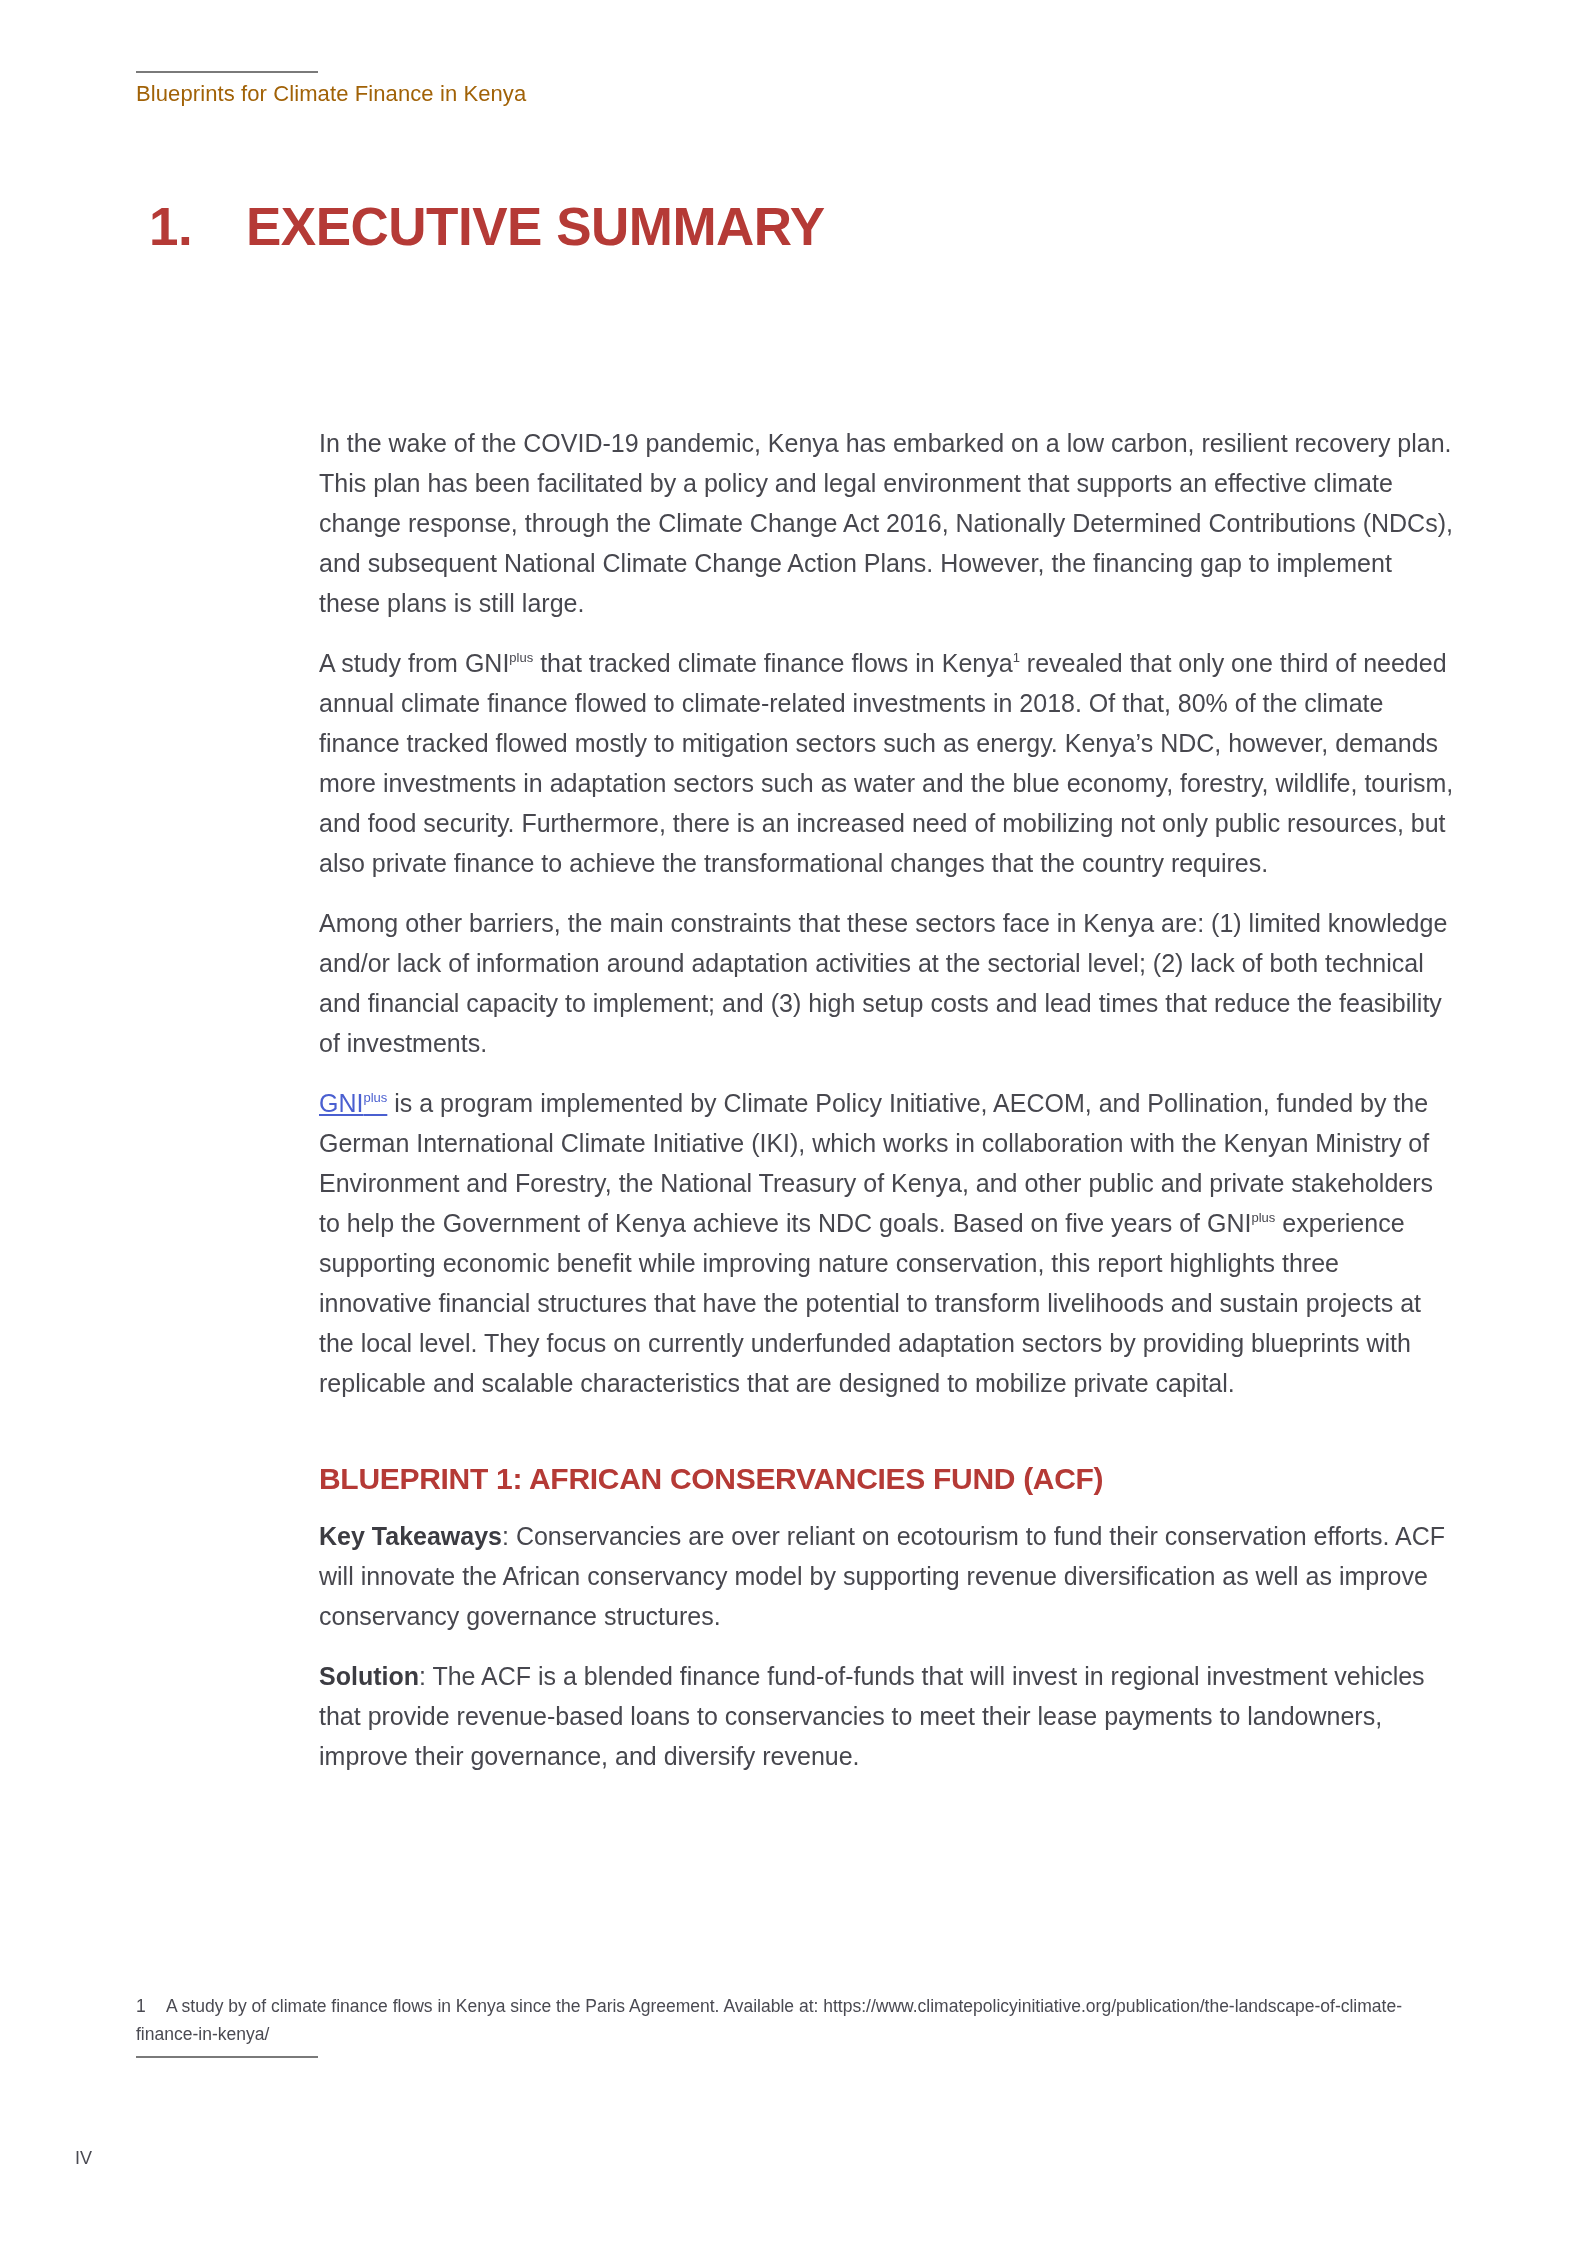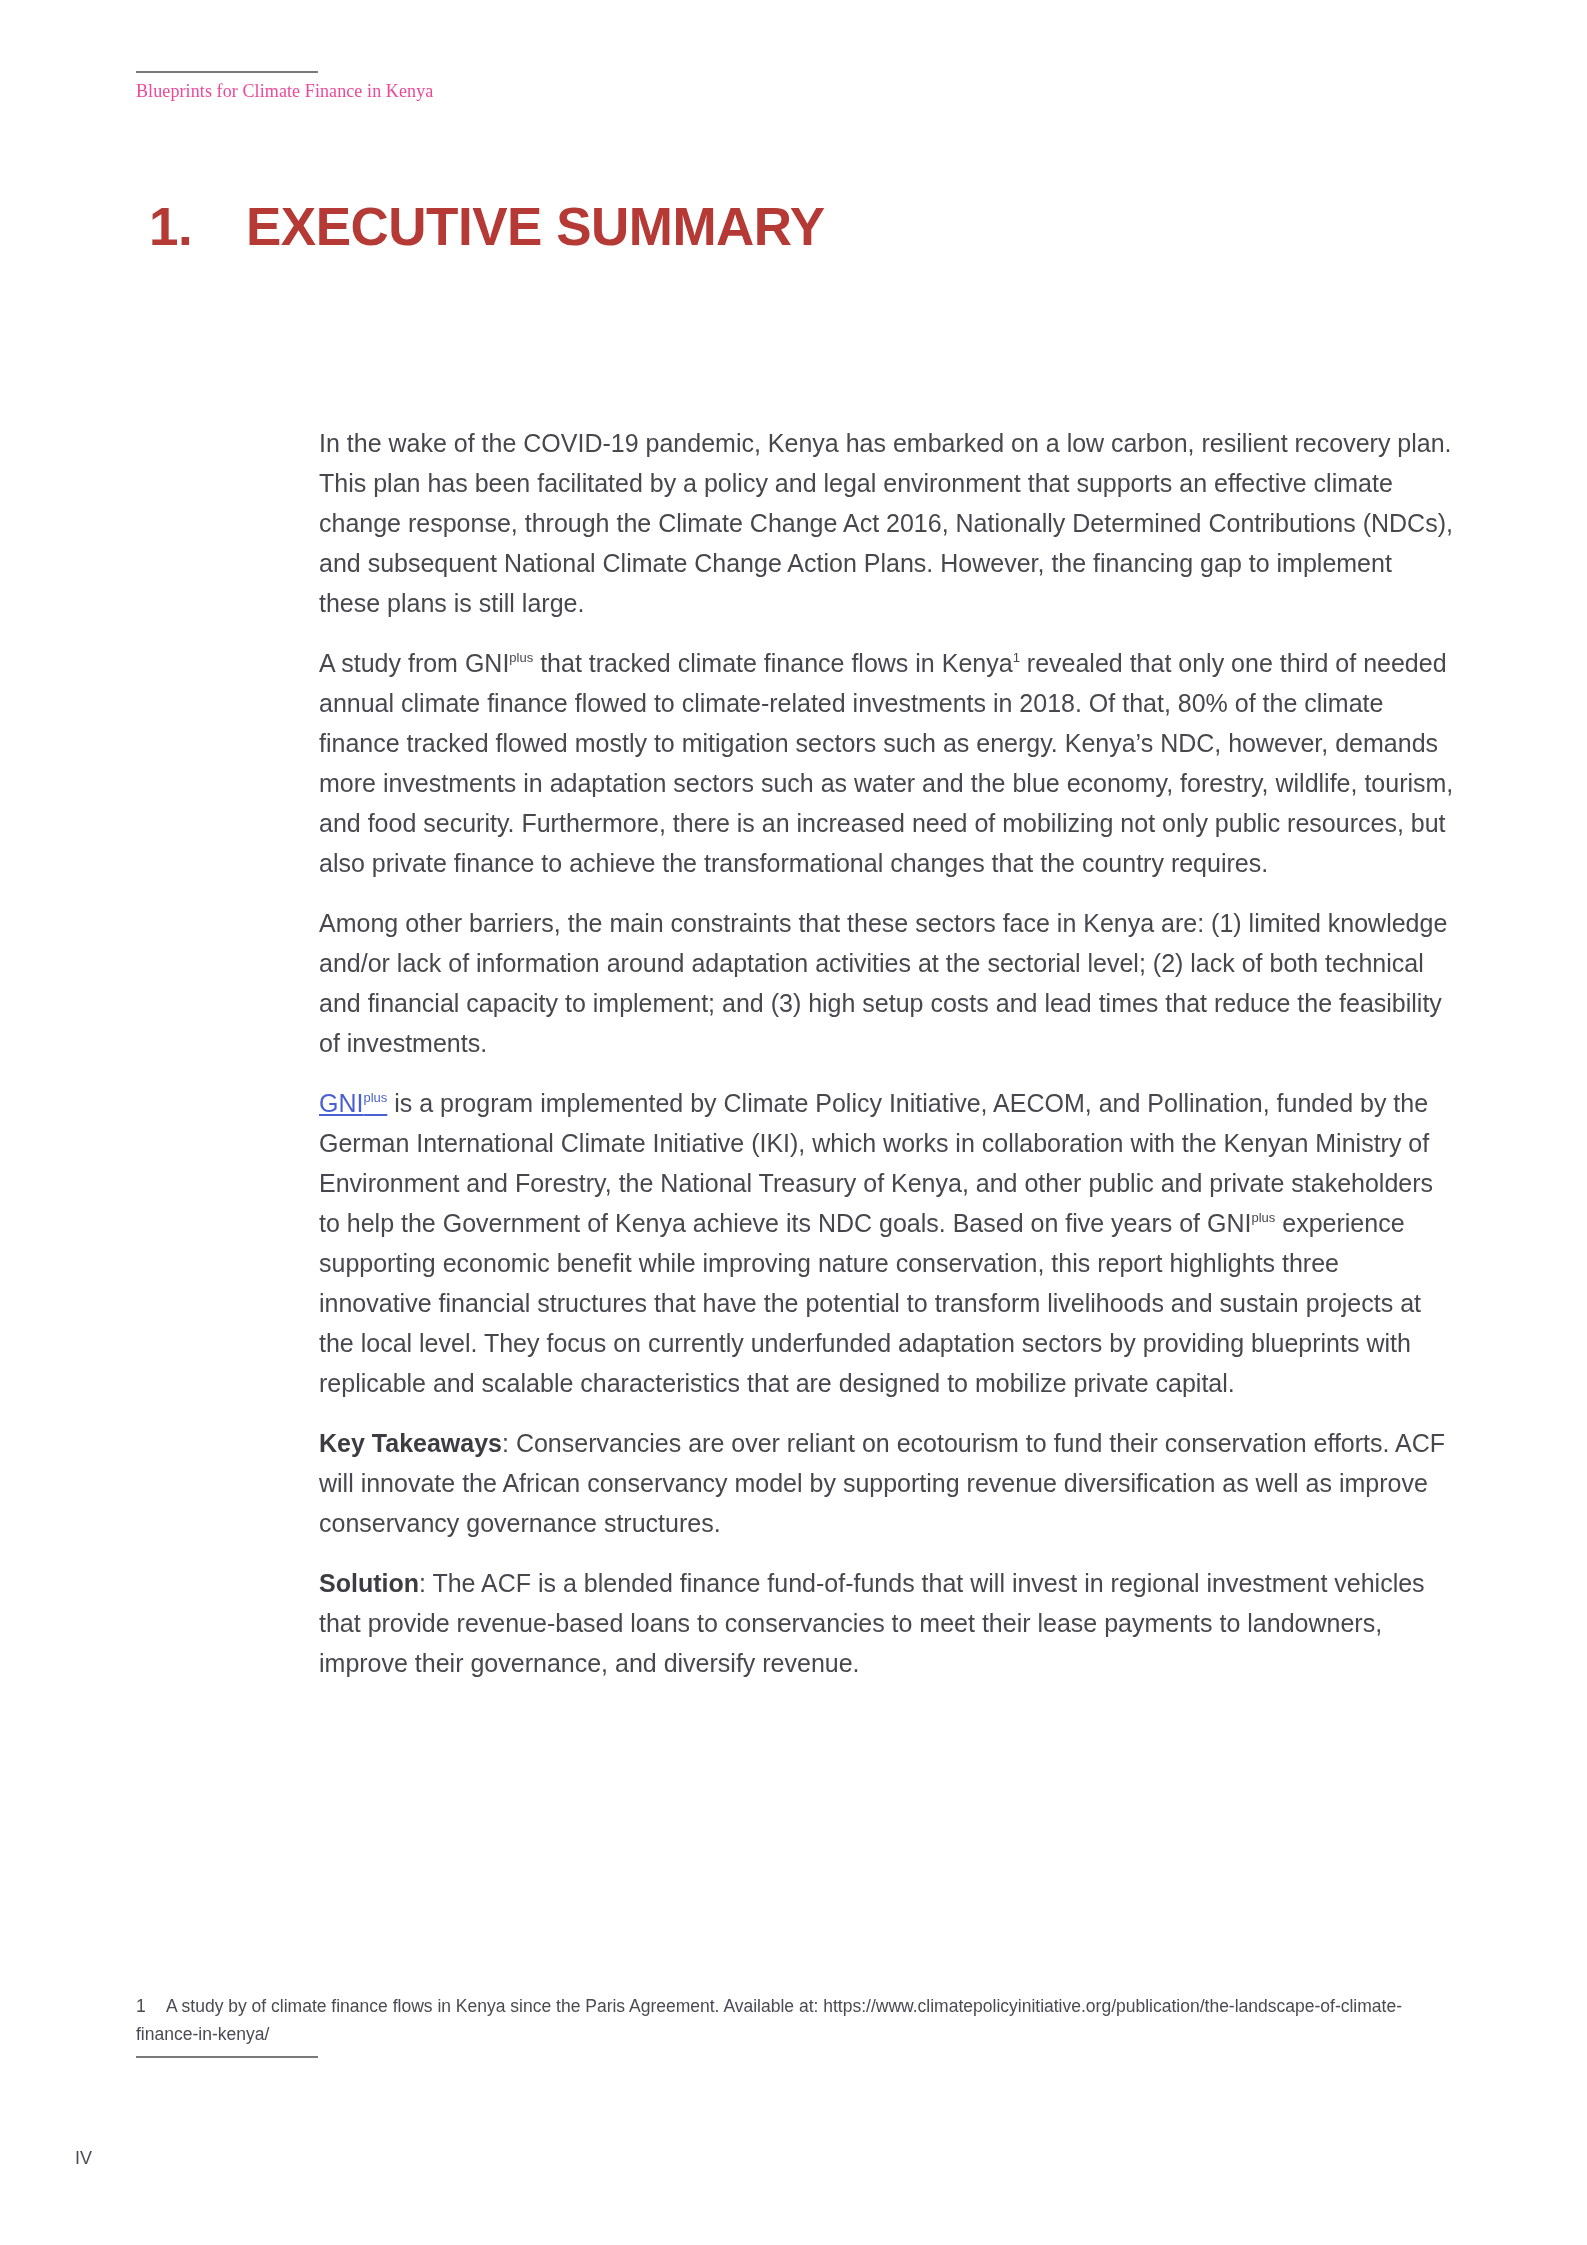--- a/index.html
+++ b/index.html
@@ -4,21 +4,21 @@
 <style>
   html, body { margin: 0; padding: 0; background: #ffffff; }
   body {
     width: 1587px; height: 2245px; position: relative; overflow: hidden;
     font-family: "Liberation Sans", "DejaVu Sans", sans-serif;
     color: #47474e;
   }
   .rule { position: absolute; height: 2px; background: #7a7a7a; }
   .running-header {
     position: absolute; left: 136px; top: 81px;
-    font-size: 18px; color: #ec4899; letter-spacing: 0.1px; font-family: Liberation Serif, serif;
+    font-size: 22px; color: #a16207; letter-spacing: 0.1px;
   }
   .chapter-title {
     position: absolute; left: 134px; top: 181px; margin: 15px;
     font-size: 53px; font-weight: 700; color: #b53a36; line-height: 62px;
     letter-spacing: -0.5px; white-space: nowrap;
   }
   .chapter-title .num { display: inline-block; width: 97px; }
   .content {
     position: absolute; left: 319px; top: 423px; width: 1150px;
   }
@@ -52,20 +52,21 @@
 
 <div class="content">
   <p>In the wake of the COVID-19 pandemic, Kenya has embarked on a low carbon, resilient recovery plan. This plan has been facilitated by a policy and legal environment that supports an effective climate change response, through the Climate Change Act 2016, Nationally Determined Contributions (NDCs), and subsequent National Climate Change Action Plans. However, the financing gap to implement these plans is still large.</p>
 
   <p><span>A study from GNI</span><sup>plus</sup><span> that tracked climate finance flows in Kenya</span><sup>1</sup><span> revealed that only one third of needed annual climate finance flowed to climate-related investments in 2018. Of that, 80% of the climate finance tracked flowed mostly to mitigation sectors such as energy. Kenya’s NDC, however, demands more investments in adaptation sectors such as water and the blue economy, forestry, wildlife, tourism, and food security. Furthermore, there is an increased need of mobilizing not only public resources, but also private finance to achieve the transformational changes that the country requires.</span></p>
 
   <p>Among other barriers, the main constraints that these sectors face in Kenya are: (1) limited knowledge and/or lack of information around adaptation activities at the sectorial level; (2) lack of both technical and financial capacity to implement; and (3) high setup costs and lead times that reduce the feasibility of investments.</p>
 
   <p><a><span>GNI</span><sup>plus</sup></a><span> is a program implemented by Climate Policy Initiative, AECOM, and Pollination, funded by the German International Climate Initiative (IKI), which works in collaboration with the Kenyan Ministry of Environment and Forestry, the National Treasury of Kenya, and other public and private stakeholders to help the Government of Kenya achieve its NDC goals. Based on five years of GNI</span><sup>plus</sup><span> experience supporting economic benefit while improving nature conservation, this report highlights three innovative financial structures that have the potential to transform livelihoods and sustain projects at the local level. They focus on currently underfunded adaptation sectors by providing blueprints with replicable and scalable characteristics that are designed to mobilize private capital.</span></p>
 
+  <h2 class="section-heading">BLUEPRINT 1: AFRICAN CONSERVANCIES FUND (ACF)</h2>
 
 
   <p><b>Key Takeaways</b><span>: Conservancies are over reliant on ecotourism to fund their conservation efforts. ACF will innovate the African conservancy model by supporting revenue diversification as well as improve conservancy governance structures.</span></p>
 
   <p><b>Solution</b><span>: The ACF is a blended finance fund-of-funds that will invest in regional investment vehicles that provide revenue-based loans to conservancies to meet their lease payments to landowners, improve their governance, and diversify revenue.</span></p>
 </div>
 
 <div class="rule" style="left:136px; top:2056px; width:182px;"></div>
 <div class="footnote"><span class="fn-num">1</span><span>A study by of climate finance flows in Kenya since the Paris Agreement. Available at: https://www.climatepolicyinitiative.org/publication/the-landscape-of-climate-finance-in-kenya/</span></div>
 

